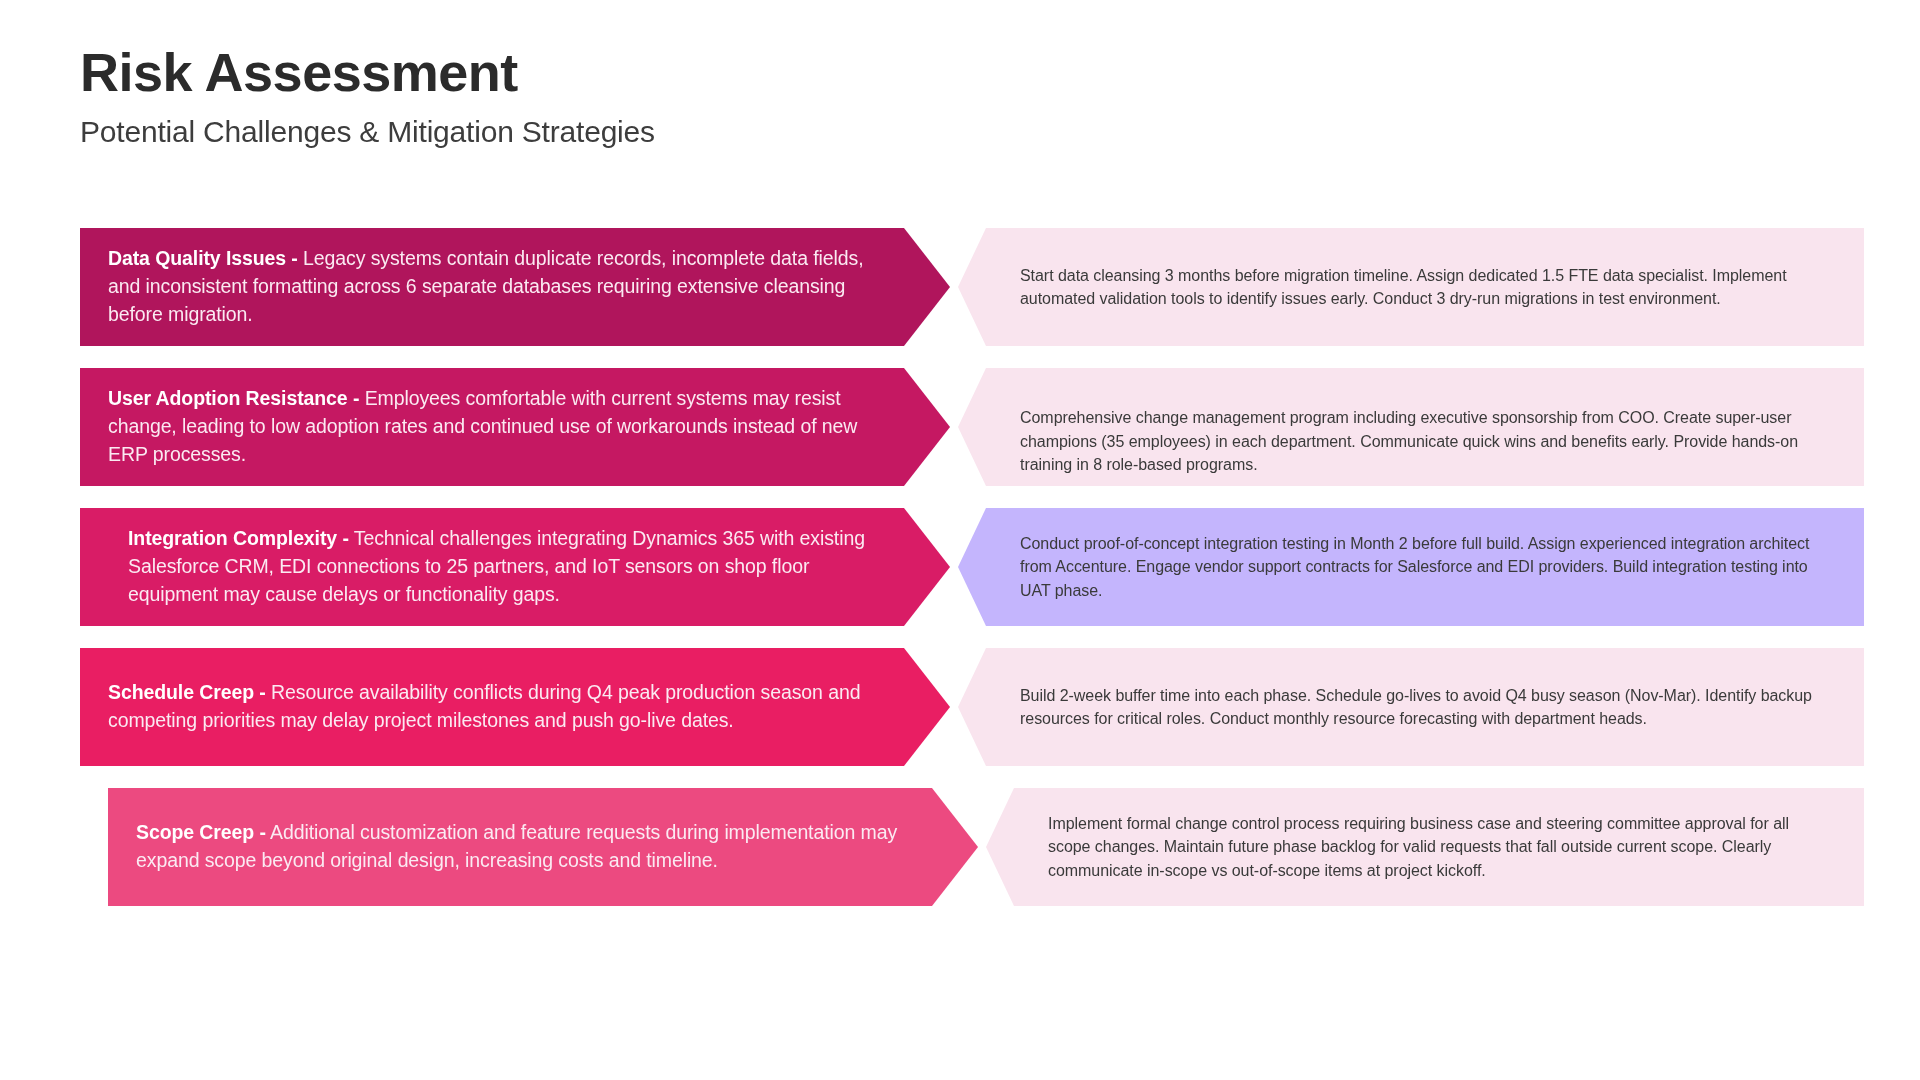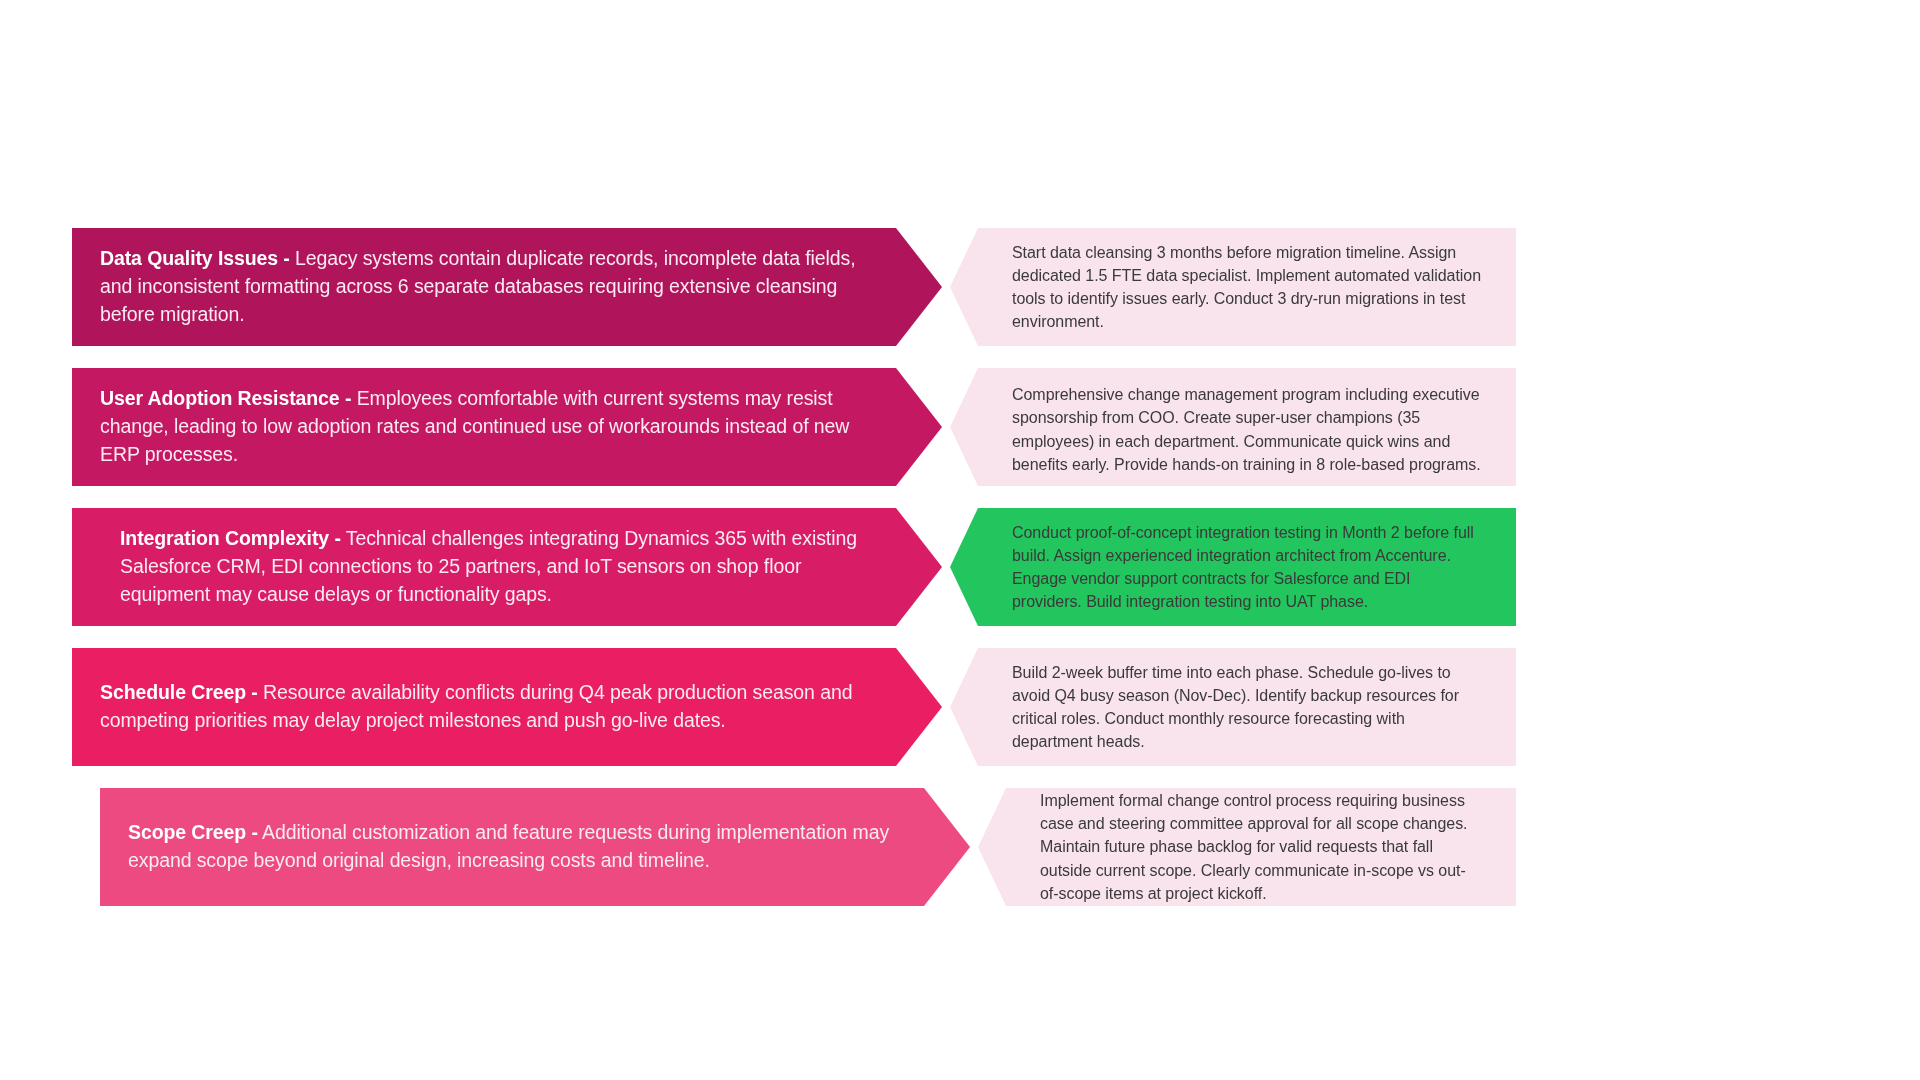--- a/index.html
+++ b/index.html
@@ -37,23 +37,23 @@
     font-size: 30px;
     font-weight: 400;
     color: #3d3d3d;
     letter-spacing: -0.2px;
     line-height: 1.15;
   }
 
   
   .rows {
     position: absolute;
-    left: 72px;
+    left: 80px;
     top: 228px;
-    width: 1444px;
+    width: 1784px;
   }
   .risk-row {
     position: relative;
     display: flex;
     align-items: stretch;
     height: 118px;
     margin-bottom: 22px;
   }
   .risk-row:last-child { margin-bottom: 0; padding-left: 28px; }
 
@@ -99,20 +99,24 @@
     line-height: 1.45;
     color: #3a3a3a;
     letter-spacing: -0.05px;
   }
 </style>
 </head>
 <body>
 
 <div class="slide">
 
+  <div class="header">
+    <div class="page-title">Risk Assessment</div>
+    <div class="page-subtitle">Potential Challenges &amp; Mitigation Strategies</div>
+  </div>
 
   <div class="rows" id="risk-list">
       <div class="risk-row">
         <div class="risk-block" style="background: rgb(176, 21, 92);">
           <div class="risk-text"><span class="risk-name">Data Quality Issues -</span> <span class="risk-desc">Legacy systems contain duplicate records, incomplete data fields, and inconsistent formatting across 6 separate databases requiring extensive cleansing before migration.</span></div>
         </div>
         <div class="mitigation-block" style="background: rgb(249, 228, 238);">
           <div class="mitigation-text">Start data cleansing 3 months before migration timeline. Assign dedicated 1.5 FTE data specialist. Implement automated validation tools to identify issues early. Conduct 3 dry-run migrations in test environment.</div>
         </div>
       </div>
@@ -121,30 +125,30 @@
           <div class="risk-text"><span class="risk-name">User Adoption Resistance -</span> <span class="risk-desc">Employees comfortable with current systems may resist change, leading to low adoption rates and continued use of workarounds instead of new ERP processes.</span></div>
         </div>
         <div class="mitigation-block" style="background: rgb(249, 228, 238); align-items: flex-end;">
           <div class="mitigation-text">Comprehensive change management program including executive sponsorship from COO. Create super-user champions (35 employees) in each department. Communicate quick wins and benefits early. Provide hands-on training in 8 role-based programs.</div>
         </div>
       </div>
       <div class="risk-row">
         <div class="risk-block" style="background: rgb(217, 28, 102); padding-left: 48px;">
           <div class="risk-text"><span class="risk-name">Integration Complexity -</span> <span class="risk-desc">Technical challenges integrating Dynamics 365 with existing Salesforce CRM, EDI connections to 25 partners, and IoT sensors on shop floor equipment may cause delays or functionality gaps.</span></div>
         </div>
-        <div class="mitigation-block" style="background: #22c55e;">
+        <div class="mitigation-block" style="background: #c4b5fd;">
           <div class="mitigation-text">Conduct proof-of-concept integration testing in Month 2 before full build. Assign experienced integration architect from Accenture. Engage vendor support contracts for Salesforce and EDI providers. Build integration testing into UAT phase.</div>
         </div>
       </div>
       <div class="risk-row">
         <div class="risk-block" style="background: rgb(233, 30, 99);">
           <div class="risk-text"><span class="risk-name">Schedule Creep -</span> <span class="risk-desc">Resource availability conflicts during Q4 peak production season and competing priorities may delay project milestones and push go-live dates.</span></div>
         </div>
         <div class="mitigation-block" style="background: rgb(249, 228, 238);">
-          <div class="mitigation-text">Build 2-week buffer time into each phase. Schedule go-lives to avoid Q4 busy season (Nov-Dec). Identify backup resources for critical roles. Conduct monthly resource forecasting with department heads.</div>
+          <div class="mitigation-text">Build 2-week buffer time into each phase. Schedule go-lives to avoid Q4 busy season (Nov-Mar). Identify backup resources for critical roles. Conduct monthly resource forecasting with department heads.</div>
         </div>
       </div>
       <div class="risk-row">
         <div class="risk-block" style="background: rgb(236, 74, 128);">
           <div class="risk-text"><span class="risk-name">Scope Creep -</span> <span class="risk-desc">Additional customization and feature requests during implementation may expand scope beyond original design, increasing costs and timeline.</span></div>
         </div>
         <div class="mitigation-block" style="background: rgb(249, 228, 238);">
           <div class="mitigation-text">Implement formal change control process requiring business case and steering committee approval for all scope changes. Maintain future phase backlog for valid requests that fall outside current scope. Clearly communicate in-scope vs out-of-scope items at project kickoff.</div>
         </div>
       </div>

